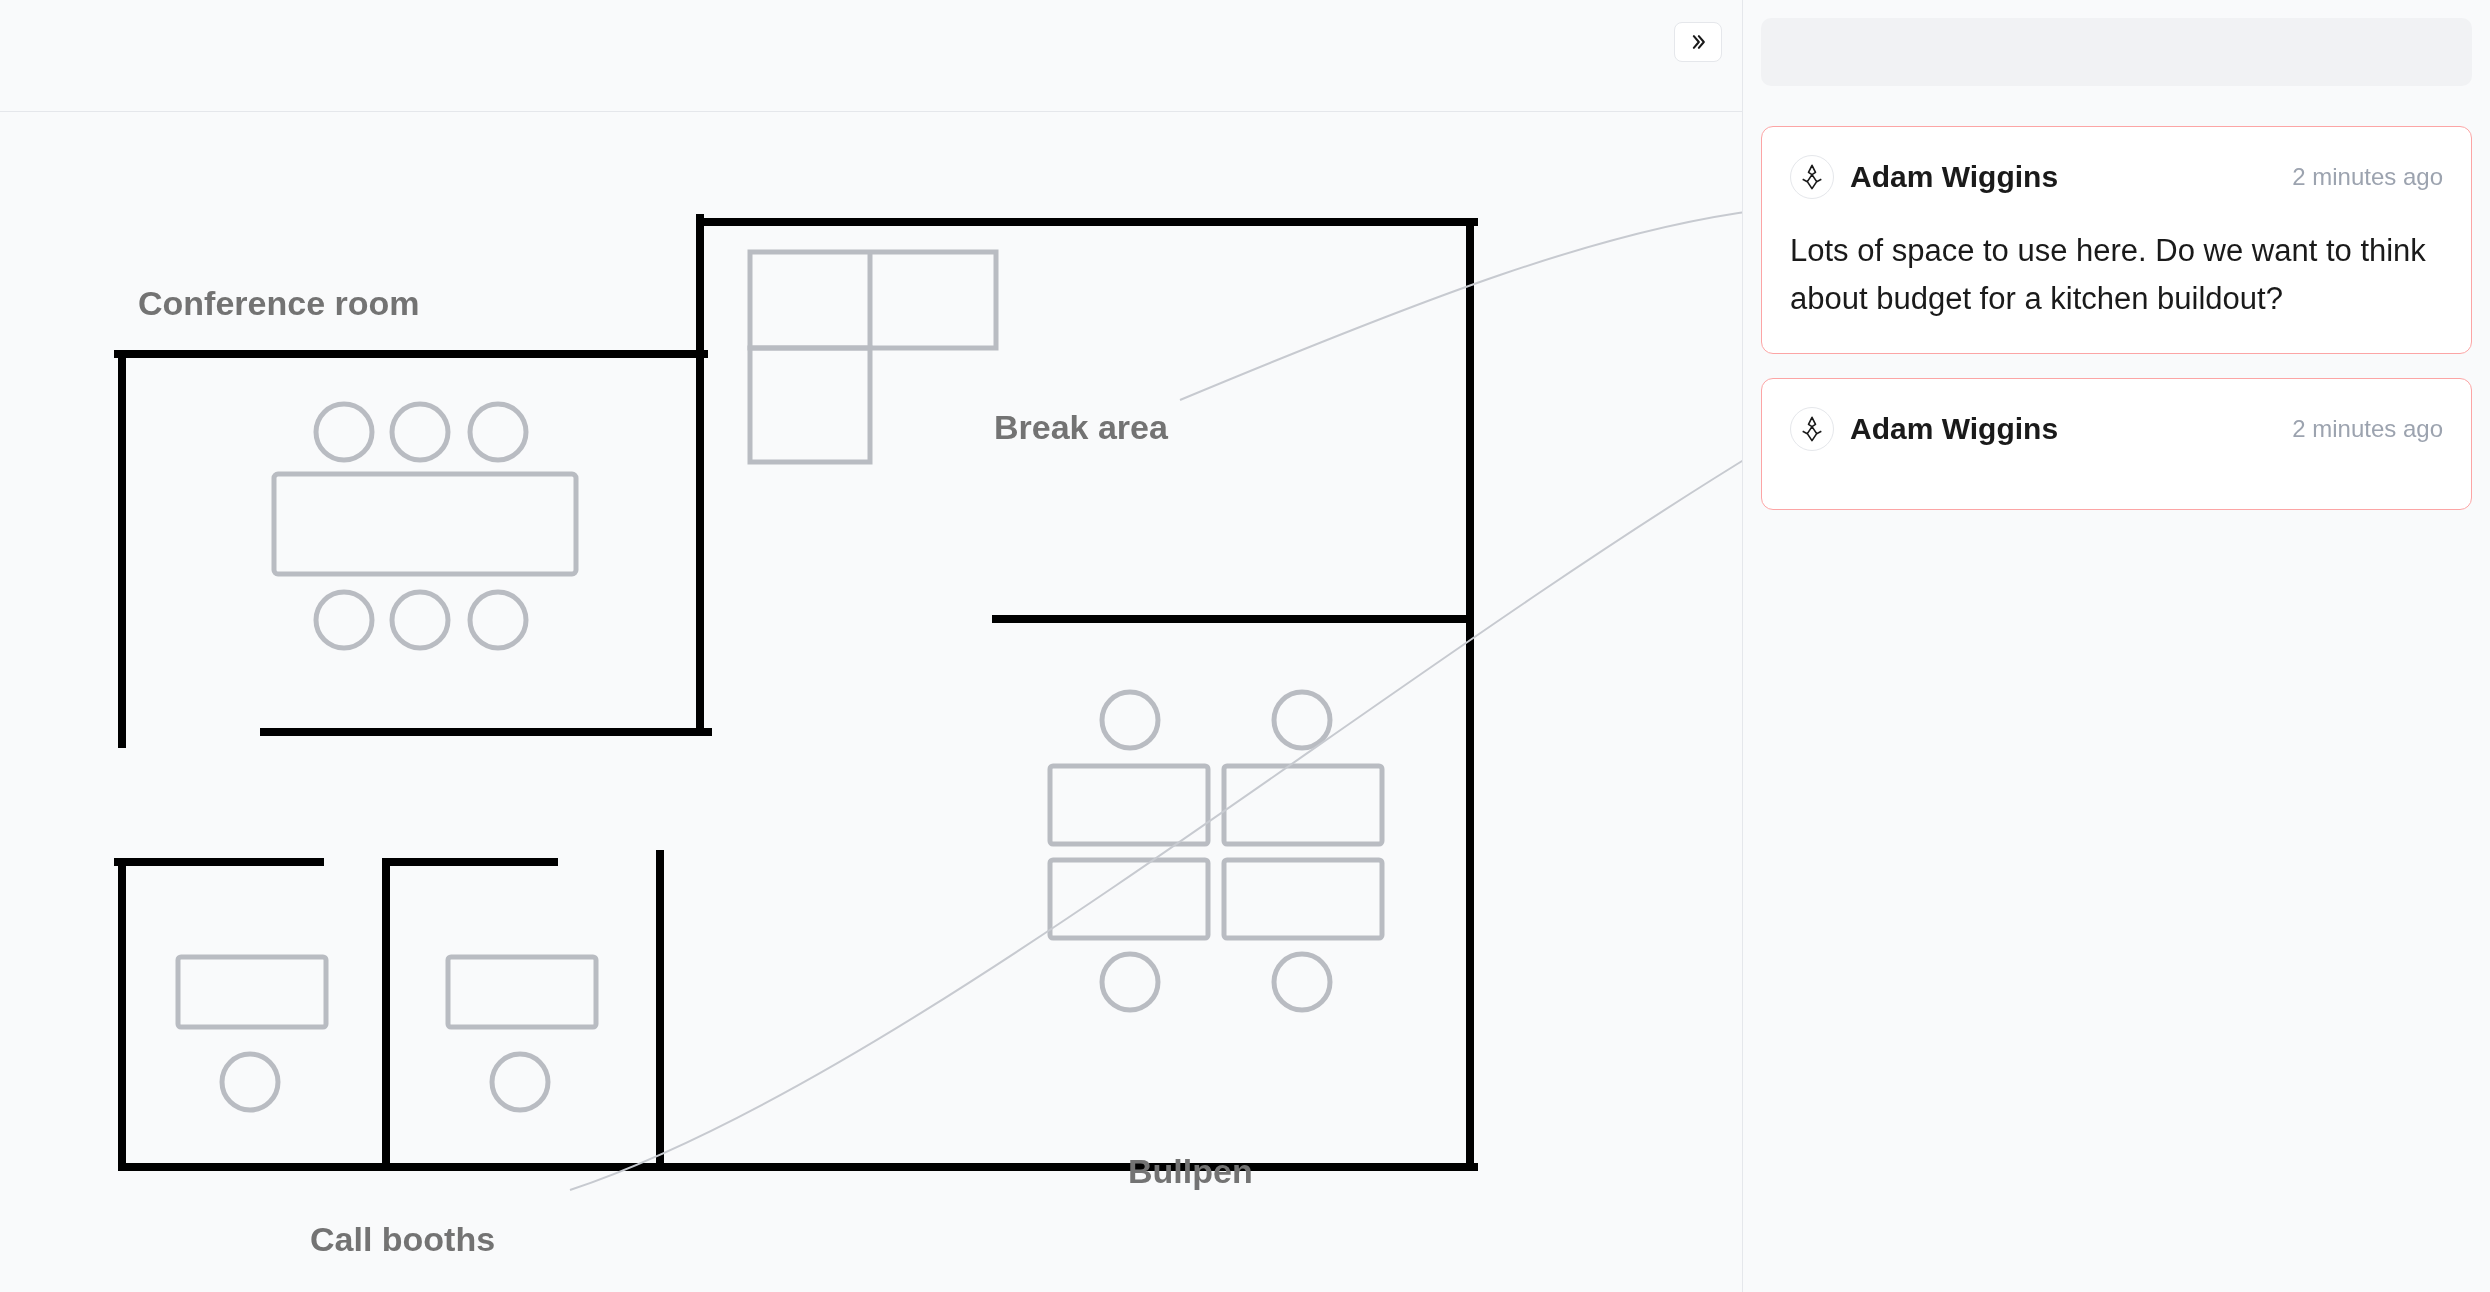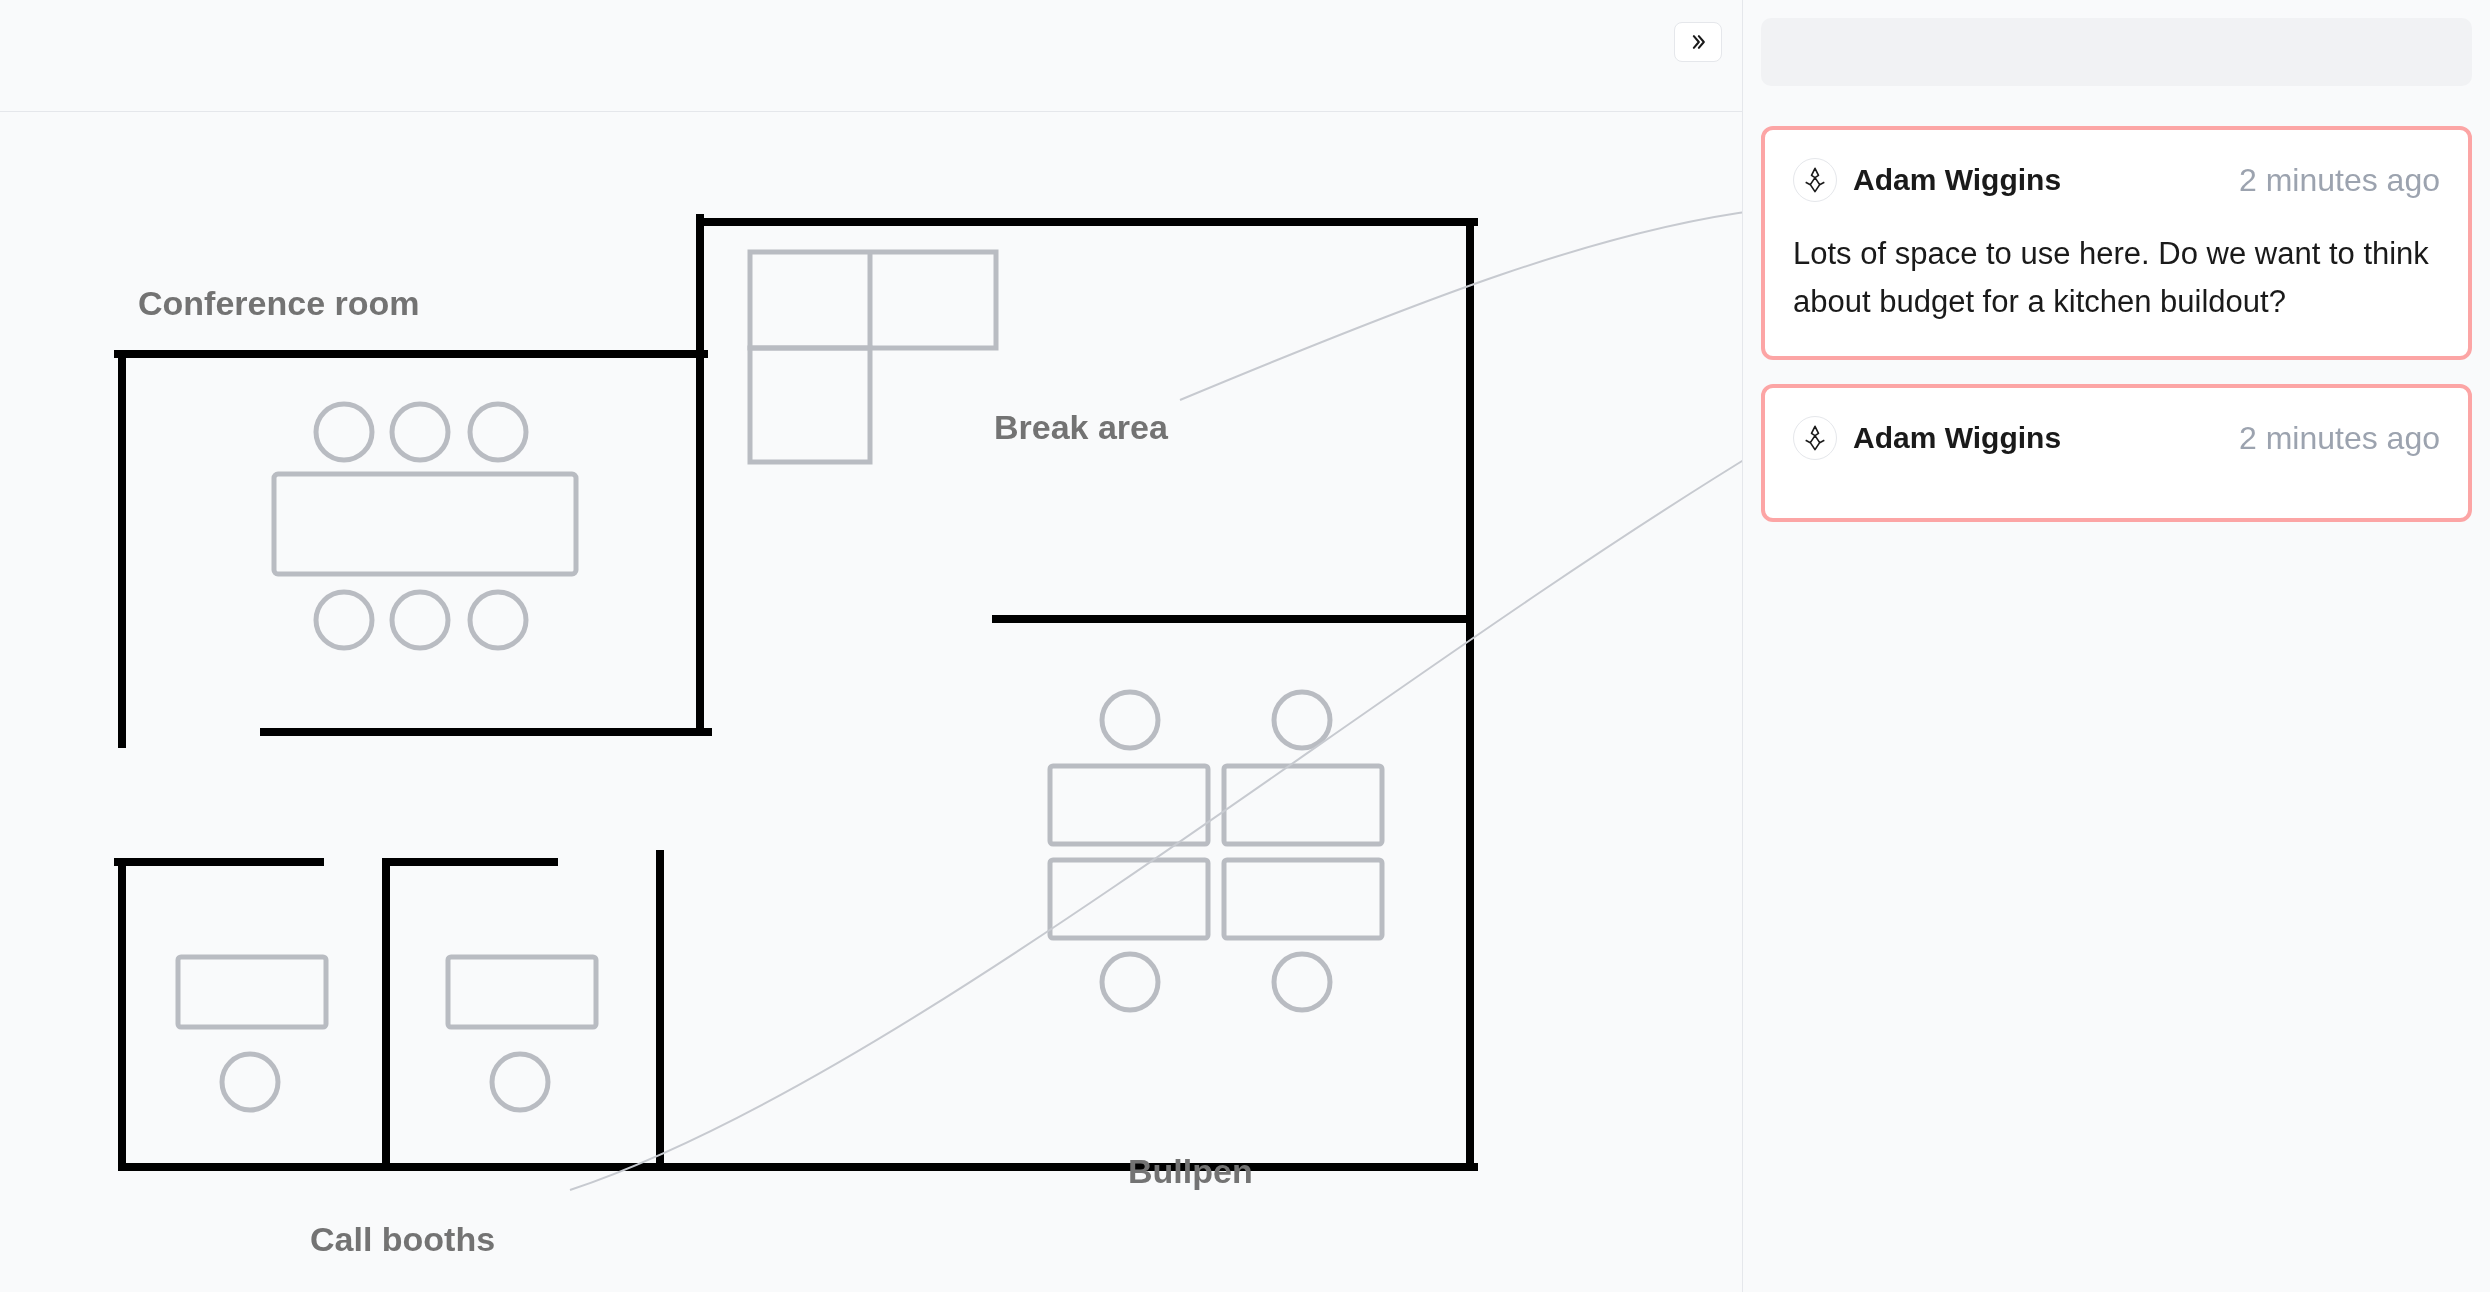--- a/index.html
+++ b/index.html
@@ -93,21 +93,21 @@
       background: #ffffff;
       color: #1a1a1a;
       font-weight: 600;
       box-shadow: 0 1px 2px rgba(0,0,0,0.05);
     }
     .comments-list {
       margin-top: 40px;
     }
     .comment-card {
       background: #ffffff;
-      border: 4px solid #fca5a5;
+      border: 1px solid #fca5a5;
       border-radius: 12px;
       padding: 28px 28px 30px 28px;
       margin-bottom: 24px;
     }
     .comment-header {
       display: flex;
       align-items: center;
       margin-bottom: 28px;
     }
     .avatar {
@@ -125,21 +125,21 @@
       width: 28px;
       height: 28px;
     }
     .comment-author {
       font-size: 30px;
       font-weight: 600;
       color: #1a1a1a;
     }
     .comment-time {
       margin-left: auto;
-      font-size: 32px;
+      font-size: 24px;
       color: #9ca3af;
     }
     .comment-body {
       font-size: 31px;
       line-height: 1.55;
       color: #1a1a1a;
     }
     .connector-svg {
       position: absolute;
       top: 0;

